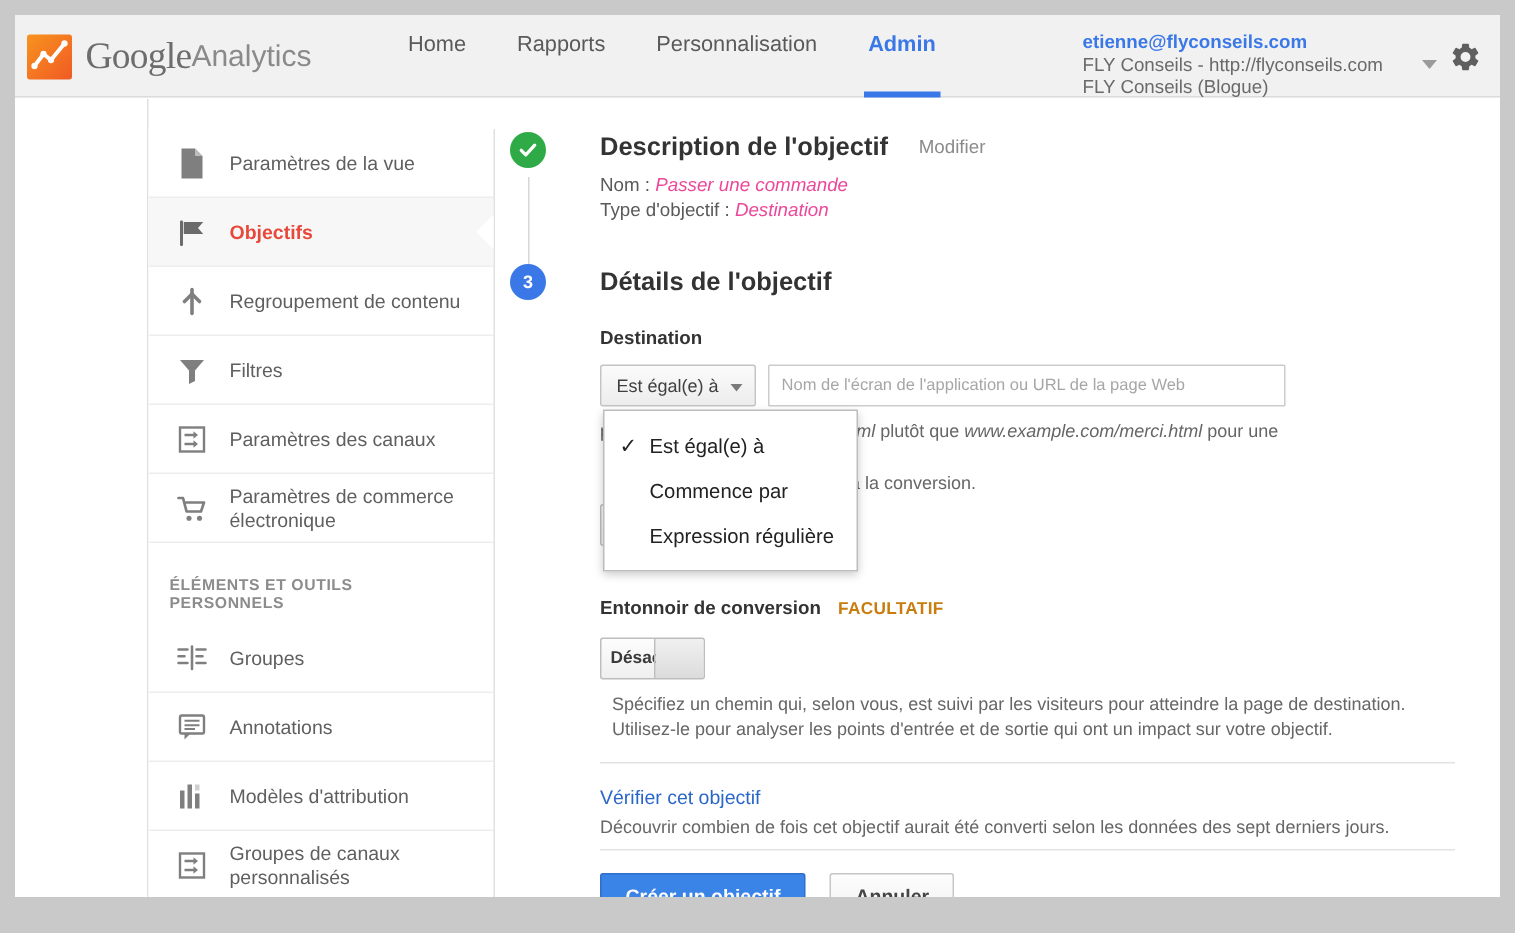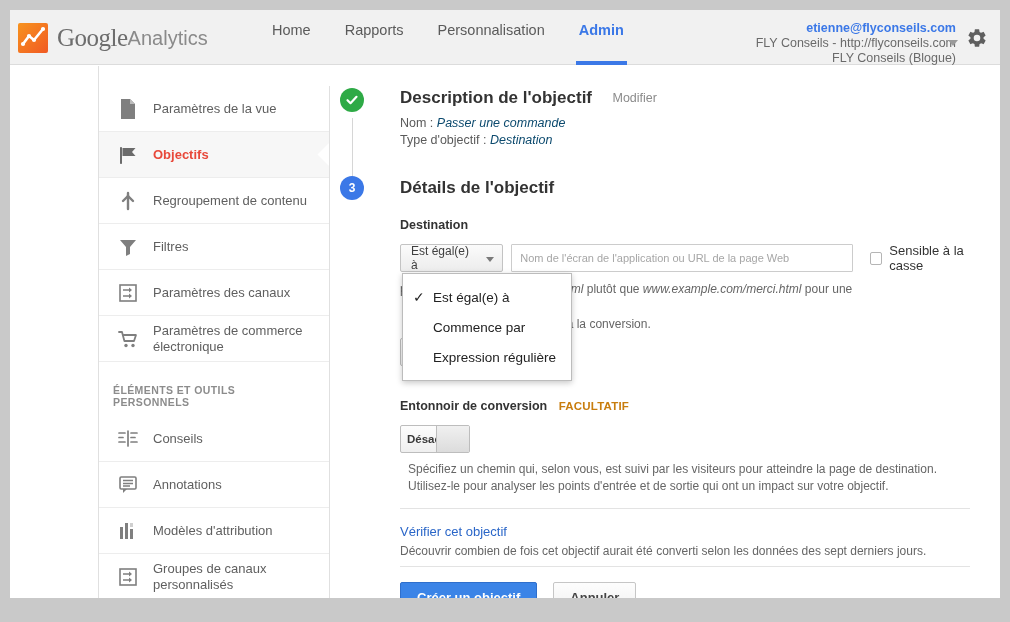--- a/index.html
+++ b/index.html
@@ -84,22 +84,22 @@
   .nav-tab.active { color: #3b78e7; font-weight: bold; }
   .nav-tab.active::after {
     content: "";
     position: absolute;
     left: 14px; right: 14px; bottom: 0;
     height: 4px;
     background: #3b78e7;
   }
   #acct-block {
     position: absolute;
-    right: 44px; top: 11px;
-    text-align: right;
+    right: 78px; top: 11px;
+    text-align: left;
     line-height: 15px;
   }
   #acct-email {
     font-size: 12.5px; color: #3b78e7; font-weight: bold;
     cursor: pointer; display: block;
   }
   #acct-prop {
     font-size: 12.5px; color: #6a6a6a; display: block; cursor: pointer;
   }
   #acct-view {
@@ -243,21 +243,21 @@
     margin-left: 16px;
     cursor: pointer;
     vertical-align: middle;
   }
   .step-sub {
     font-size: 12.5px;
     color: #5a5a5a;
     line-height: 17px;
     margin-top: 7px;
   }
-  .step-sub i { font-style: italic; color: #0c4a6e; }
+  .step-sub i { font-style: italic; color: #ec4899; }
 
   .field-label {
     font-size: 12.5px;
     font-weight: bold;
     color: #333;
   }
   .row { display: flex; align-items: center; }
 
   .select-btn {
     position: relative;
@@ -535,21 +535,21 @@
     </div>
 
     <div class="side-item">
       <span class="ico">
         <svg width="22" height="20" viewBox="0 0 22 20" stroke="#7f7f7f" stroke-width="1.7" stroke-linecap="round">
           <path d="M2 4h6M2 8.5h4M2 13h6"></path>
           <path d="M11 2v15"></path>
           <path d="M14 4h6M14 8.5h4M14 13h6"></path>
         </svg>
       </span>
-      <span class="lbl">Conseils</span>
+      <span class="lbl">Groupes</span>
     </div>
 
     <div class="side-item">
       <span class="ico">
         <svg width="22" height="20" viewBox="0 0 22 20">
           <rect x="3" y="2" width="16" height="12" rx="1.2" fill="none" stroke="#7f7f7f" stroke-width="1.6"></rect>
           <path d="M6 5.5h10M6 8.5h10M6 11h7" stroke="#7f7f7f" stroke-width="1.4"></path>
           <path d="M6 14v4l4-4z" fill="#7f7f7f"></path>
         </svg>
       </span>
@@ -626,24 +626,20 @@
     <div style="position:absolute;left:70px;top:152px;width:600px;">
 
       <div class="field-label">Destination</div>
 
       <div class="row" style="margin-top:11px;">
         <div class="select-btn">
           <span>Est égal(e) à</span>
           <span class="caret"></span>
         </div>
         <input class="text-input" style="width: 345px; margin-left: 8px;" placeholder="Nom de l'écran de l'application ou URL de la page Web">
-        <div class="checkbox-row" style="margin-left:17px;">
-          <span class="cbox"></span>
-          <span class="cbox-label">Sensible à la casse</span>
-        </div>
       </div>
 
       <div class="hint" style="margin-top:8px;">
         <span>pour une application et </span><i>/merci.html</i><span> plutôt que </span><i>www.example.com/merci.html</i><span> pour une</span>
       </div>
 
       <div style="margin-top:40px;position:relative;height:48px;">
         <div class="toggle" style="position:absolute;left:0;top:0;width:72px;">
           <span class="t-label"></span>
           <span class="t-knob" style="position:absolute;right:0;top:0;bottom:0;"></span>

